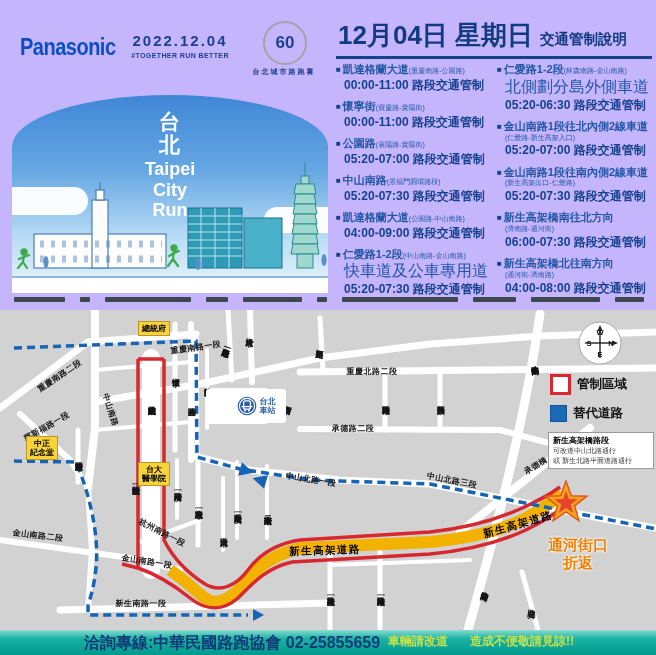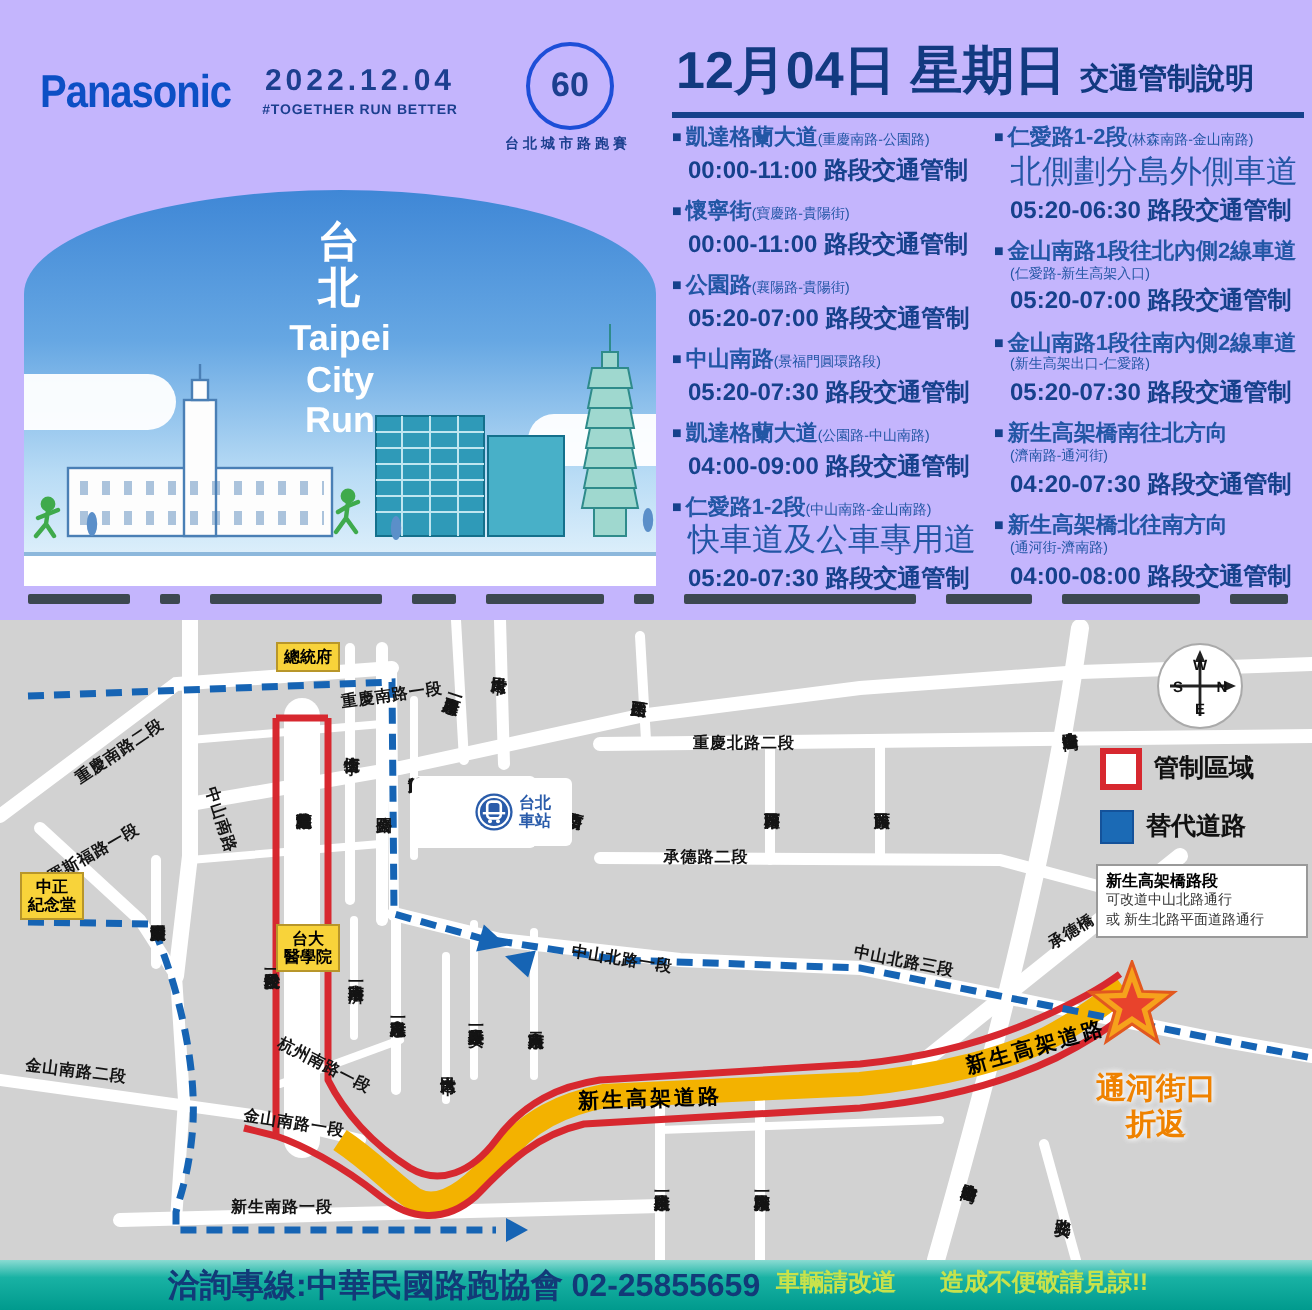--- a/index.html
+++ b/index.html
@@ -4,21 +4,21 @@
 <style>
   html,body{margin:0;padding:0;background:#fff;}
   .page{position:relative;width:656px;height:655px;background:#c4b5fd;overflow:hidden;
         font-family:"Liberation Sans","DejaVu Sans",sans-serif;}
   
   .brand{position:absolute;left:20px;top:34px;font-size:20px;font-weight:800;color:#0c4fc5;
          letter-spacing:-0.5px;transform:scaleY(1.15);transform-origin:left top;}
   .datewrap{position:absolute;left:124px;top:32px;width:112px;text-align:center;color:#1c3f8f;}
   .ev-date{font-size:15px;font-weight:800;letter-spacing:2px;white-space:nowrap;}
   .ev-slogan{font-size:7px;font-weight:800;letter-spacing:0.4px;margin-top:3px;white-space:nowrap;}
-  .logo60{position:absolute;left:263px;top:21px;width:40px;height:40px;border:2px solid #1d4ed8;
+  .logo60{position:absolute;left:263px;top:21px;width:40px;height:40px;border:2px solid #a3a3a3;
           border-radius:50%;display:flex;align-items:center;justify-content:center;
           font-size:17px;font-weight:800;color:#1c3f8f;}
   .ev-name{position:absolute;left:240px;top:67px;width:88px;text-align:center;font-size:7px;
            font-weight:800;color:#1c3f8f;letter-spacing:2px;white-space:nowrap;}
   
   .banner{position:absolute;left:12px;top:95px;width:316px;height:198px;overflow:hidden;
           border-radius:158px 158px 0 0 / 52px 52px 0 0;
           background:linear-gradient(180deg,#3f87d6 0%,#66a7e3 38%,#b9dcf5 72%,#eaf6fd 100%);}
   .cloud{position:absolute;background:#fff;border-radius:20px;opacity:.95;}
   .banner-ground{position:absolute;left:0;bottom:0;width:100%;height:15px;background:#fff;
@@ -218,21 +218,21 @@
       <div class="item-time">05:20-07:00 路段交通管制</div>
     </div>
     <div class="item">
       <div class="item-name"><span class="bullet">■</span><span>金山南路1段往南內側2線車道</span></div>
       <span class="detail-block">(新生高架出口-仁愛路)</span>
       <div class="item-time">05:20-07:30 路段交通管制</div>
     </div>
     <div class="item">
       <div class="item-name"><span class="bullet">■</span><span>新生高架橋南往北方向</span></div>
       <span class="detail-block">(濟南路-通河街)</span>
-      <div class="item-time">04:20-07:30 路段交通管制</div>
+      <div class="item-time">06:00-07:30 路段交通管制</div>
     </div>
     <div class="item">
       <div class="item-name"><span class="bullet">■</span><span>新生高架橋北往南方向</span></div>
       <span class="detail-block">(通河街-濟南路)</span>
       <div class="item-time">04:00-08:00 路段交通管制</div>
     </div>
   </div>
 
   <div class="map">
     <svg class="roads" width="656" height="320" viewBox="0 0 656 320">
@@ -333,21 +333,21 @@
         <span class="sl v" style="left: 330px; top: 281px; transform: translate(-50%, -50%);">民生東路一段</span>
         <span class="sl v" style="left: 380px; top: 281px; transform: translate(-50%, -50%);">民權東路一段</span>
         <span class="sl v" style="left: 487px; top: 276px; transform: translate(-50%, -50%) rotate(18deg);">中山高速公路</span>
         <span class="sl v" style="left: 532px; top: 293px; transform: translate(-50%, -50%) rotate(8deg);">北安路</span>
         <span class="sl v" style="left: 78px; top: 146px; transform: translate(-50%, -50%);">愛國東路</span>
       </div>
     <div style="position:absolute;inset:0;">
         <div class="lm" style="left: 138px; top: 11px;">
           <div>總統府</div>
         </div>
-        <div class="lm" style="left: 10px; top: 126px;">
+        <div class="lm" style="left: 26px; top: 126px;">
           <div>中正</div>
           <div>紀念堂</div>
         </div>
         <div class="lm" style="left: 138px; top: 152px;">
           <div>台大</div>
           <div>醫學院</div>
         </div>
       </div>
 
     <div class="station">

